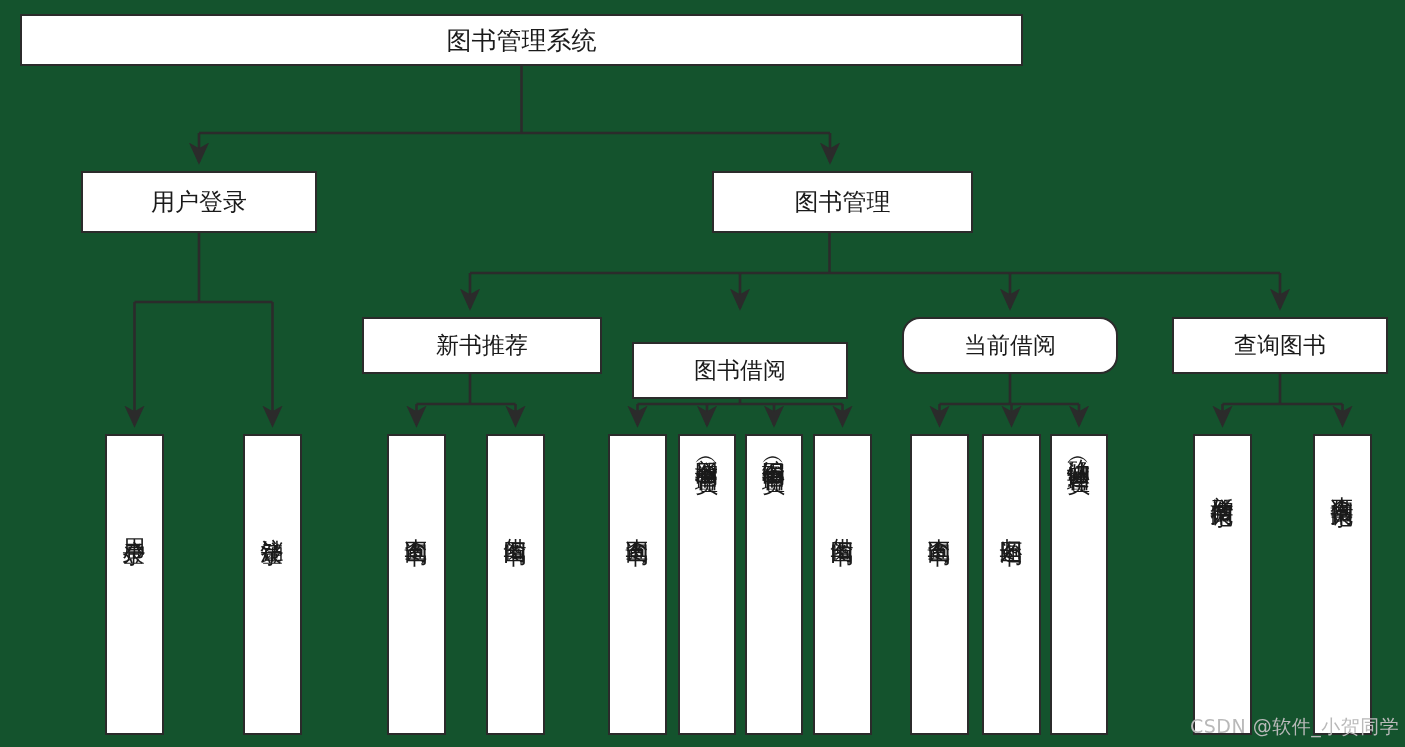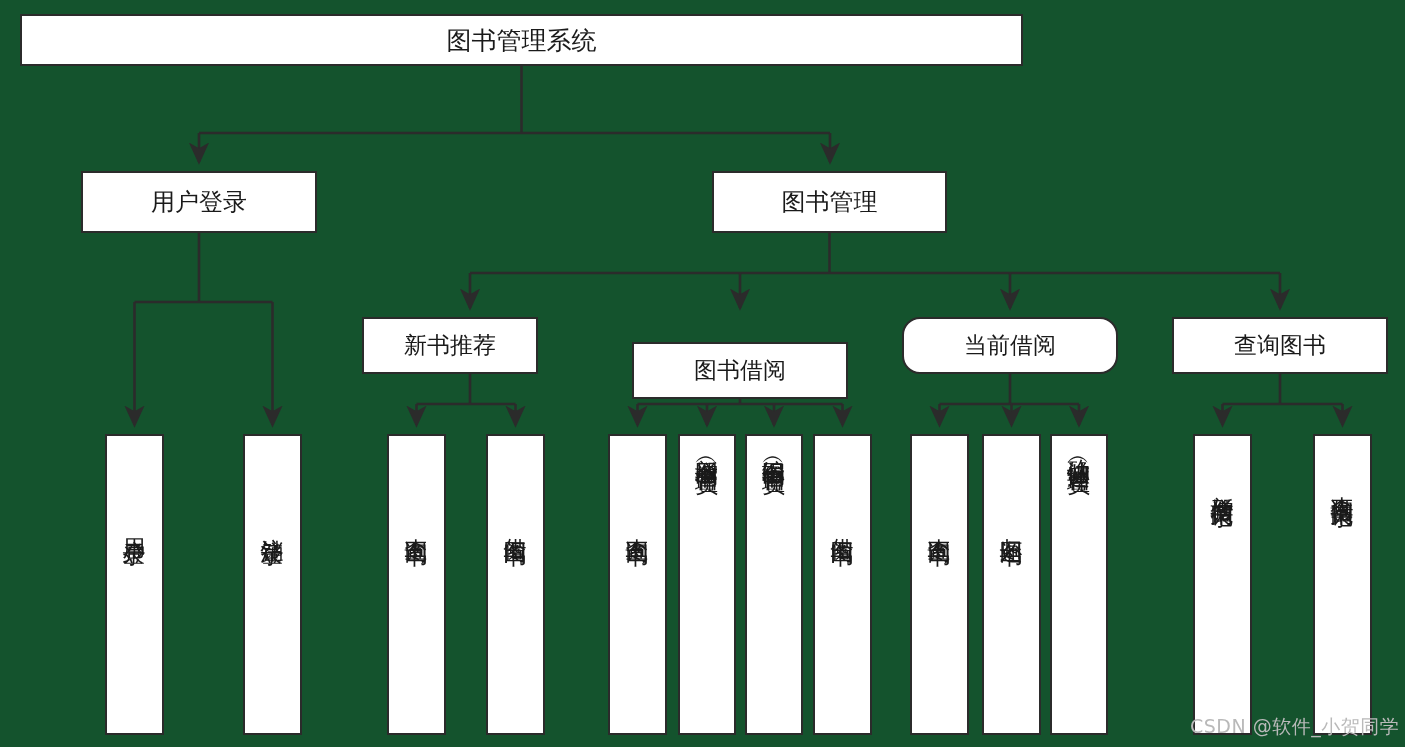--- a/index.html
+++ b/index.html
@@ -122,25 +122,25 @@
     </g>
   </svg>
 
   <div class="node root" style="left:20px; top:14px; width:1003px; height:52px;">
     <span>图书管理系统</span>
   </div>
 
   <div class="node l2" style="left:81px; top:171px; width:236px; height:62px;">
     <span>用户登录</span>
   </div>
-  <div class="node l2" style="left:712px; top:171px; width:235px; height:62px;">
+  <div class="node l2" style="left:712px; top:171px; width:261px; height:62px;">
     <span>图书管理</span>
   </div>
 
-  <div class="node l3" style="left:362px; top:317px; width:176px; height:57px;">
+  <div class="node l3" style="left:362px; top:317px; width:240px; height:57px;">
     <span>新书推荐</span>
   </div>
   <div class="node l3" style="left:632px; top:317px; width:216px; height:57px;margin-top:25px;">
     <span>图书借阅</span>
   </div>
   <div class="node l3" style="left:902px; top:317px; width:216px; height:57px;border-radius:18px;">
     <span>当前借阅</span>
   </div>
   <div class="node l3" style="left:1172px; top:317px; width:216px; height:57px;">
     <span>查询图书</span>

